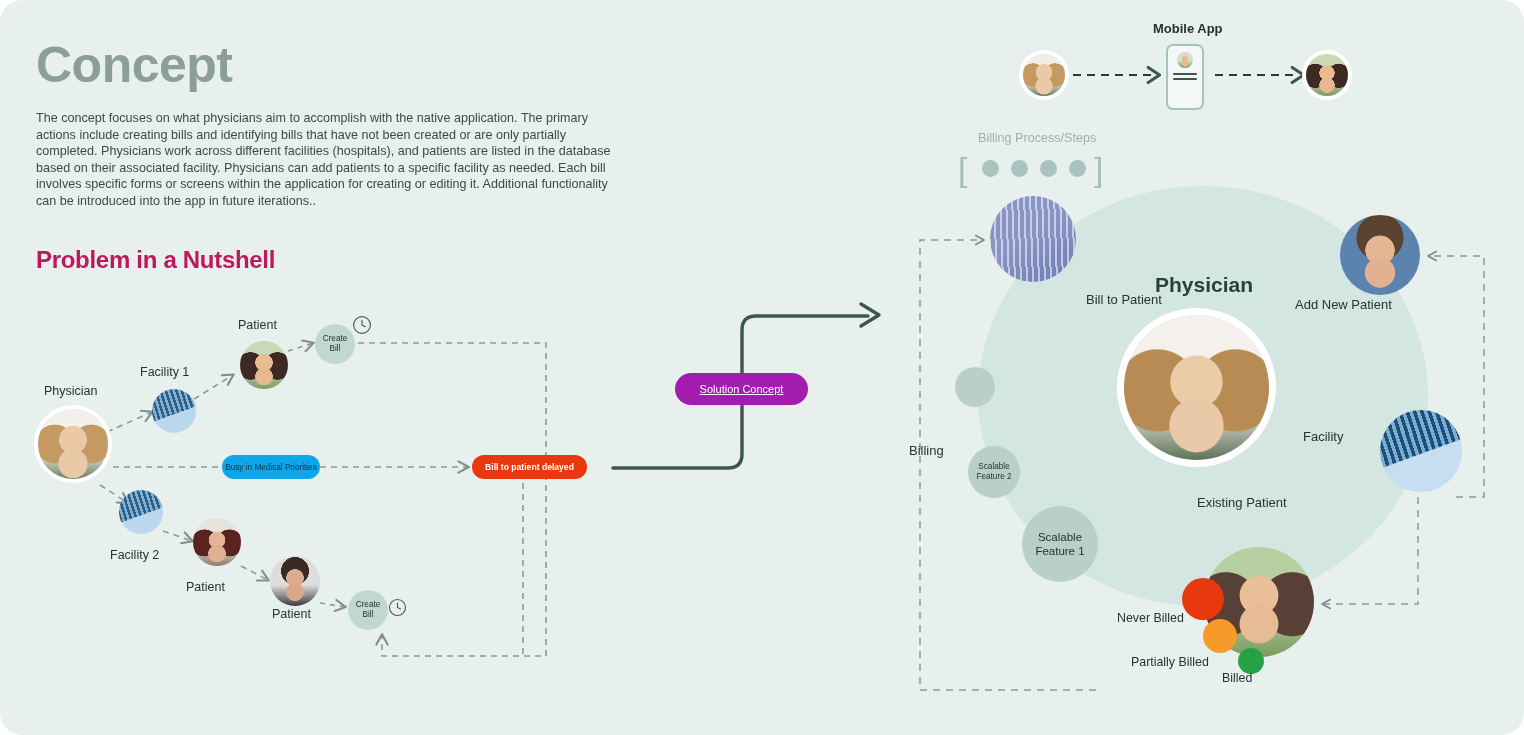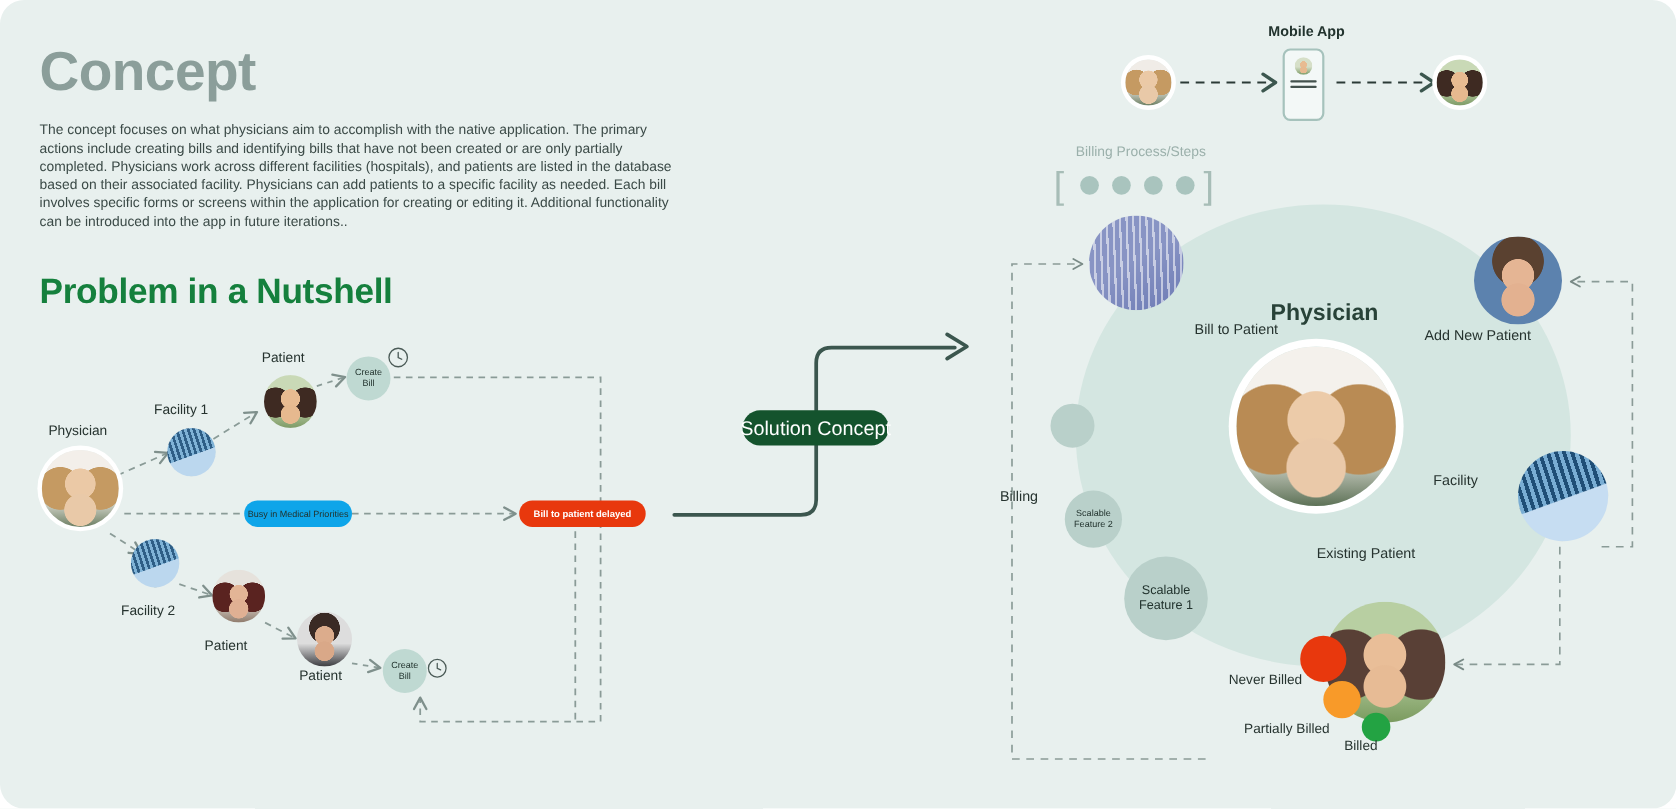--- a/index.html
+++ b/index.html
@@ -40,23 +40,23 @@
     top: 110px;
     width: 580px;
     font-size: 12.6px;
     line-height: 16.6px;
     color: #3B4A47;
   }
   .section-title {
     position: absolute;
     left: 36px;
     top: 246px;
-    font-size: 32px;
+    font-size: 24px;
     font-weight: bold;
-    color: #15803d;
+    color: #be185d;
     letter-spacing: -0.3px;
   }
 
   
   .abs { position: absolute; }
 
   .avatar {
     position: absolute;
     border-radius: 50%;
     overflow: hidden;
@@ -84,23 +84,24 @@
     color: #22332E;
     font-size: 8.2px;
   }
   .pill.red {
     background: #E8380D;
     color: #ffffff;
     font-size: 8.6px;
     font-weight: bold;
   }
   .pill.dark {
-    background: #14532d;
+    background: #a21caf;
     color: #ffffff;
-    font-size: 18px;
+    font-size: 11px;
+    text-decoration: underline;
   }
 
   .circle-node {
     position: absolute;
     border-radius: 50%;
     display: flex;
     flex-direction: column;
     align-items: center;
     justify-content: center;
     text-align: center;

